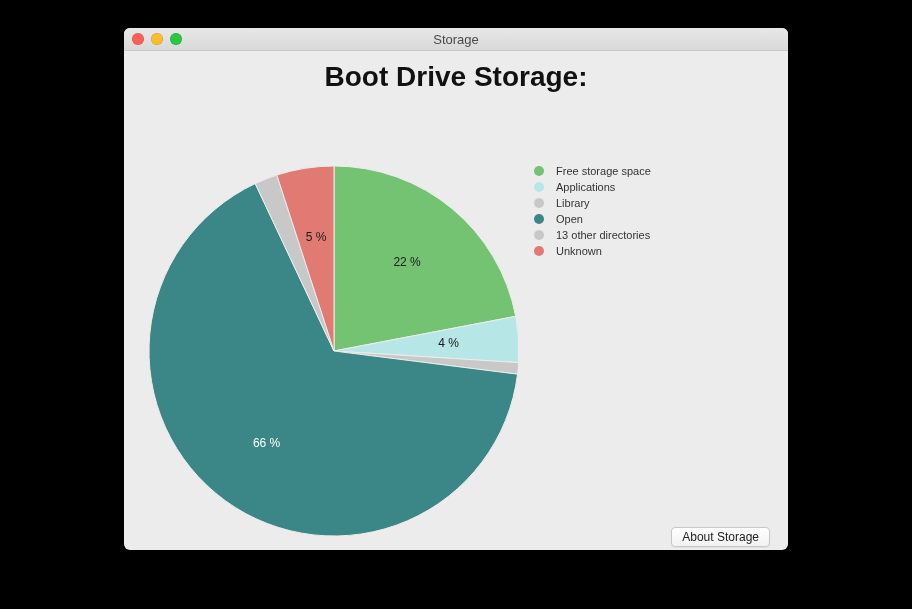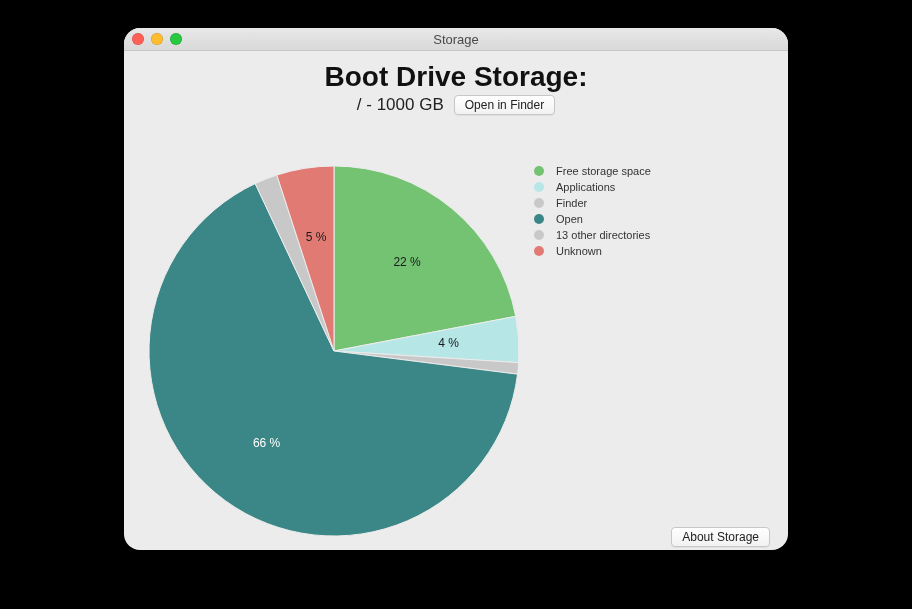--- a/index.html
+++ b/index.html
@@ -11,21 +11,21 @@
     font-family: -apple-system, "Helvetica Neue", Helvetica, Arial, sans-serif;
     overflow: hidden;
   }
   .window {
     position: absolute;
     left: 124px;
     top: 28px;
     width: 664px;
     height: 522px;
     background: #ececec;
-    border-radius: 16px;
+    border-radius: 6px;
     box-shadow: 0 10px 30px rgba(0,0,0,0.5);
     overflow: hidden;
   }
   .titlebar {
     height: 22px;
     background: linear-gradient(#e8e8e8, #d9d9d9);
     border-bottom: 1px solid #c8c8c8;
     position: relative;
     display: flex;
     align-items: center;
@@ -132,24 +132,20 @@
     <div class="traffic-lights">
       <div class="tl close"></div>
       <div class="tl min"></div>
       <div class="tl max"></div>
     </div>
     <span>Storage</span>
   </div>
 
   <div class="content">
     <div class="page-title">Boot Drive Storage:</div>
-    <div class="subrow">
-      <span class="path-size">/ - 1000 GB</span>
-      <button class="mac-btn">Open in Finder</button>
-    </div>
 
     <div class="chart-wrap">
       <svg id="pie-svg" width="380" height="380" viewBox="0 0 380 380">
           <path d="M 190 190 L 190 5 A 185 185 0 0 1 371.7231413848074 155.33445680164095 Z" fill="#73c373" stroke="#ececec" stroke-width="1"></path>
           <text x="263.1125316241747" y="101.62213105361698" class="slice-label">22 %</text>
           <path d="M 190 190 L 371.7231413848074 155.33445680164095 A 185 185 0 0 1 374.6349447592303 201.616246112923 Z" fill="#b7e6e6" stroke="#ececec" stroke-width="1"></path>
           <text x="304.4736657507227" y="182.79792740998775" class="slice-label">4 %</text>
           <path d="M 190 190 L 374.6349447592303 201.616246112923 A 185 185 0 0 1 373.54121974317843 213.1866482093963 Z" fill="#c8c8c8" stroke="#ececec" stroke-width="1"></path>
           <path d="M 190 190 L 373.54121974317843 213.1866482093963 A 185 185 0 1 1 111.23083106046151 22.60699529378641 Z" fill="#3b8686" stroke="#ececec" stroke-width="1"></path>
           <text x="122.58103156205334" y="282.79424925480646" class="slice-label light">66 %</text>
@@ -163,21 +159,21 @@
         <div class="legend-item">
           <span class="swatch" style="background: rgb(115, 195, 115);"></span>
           <span>Free storage space</span>
         </div>
         <div class="legend-item">
           <span class="swatch" style="background: rgb(183, 230, 230);"></span>
           <span>Applications</span>
         </div>
         <div class="legend-item">
           <span class="swatch" style="background: rgb(200, 200, 200);"></span>
-          <span>Finder</span>
+          <span>Library</span>
         </div>
         <div class="legend-item">
           <span class="swatch" style="background: rgb(59, 134, 134);"></span>
           <span>Open</span>
         </div>
         <div class="legend-item">
           <span class="swatch" style="background: rgb(200, 200, 200);"></span>
           <span>13 other directories</span>
         </div>
         <div class="legend-item">

